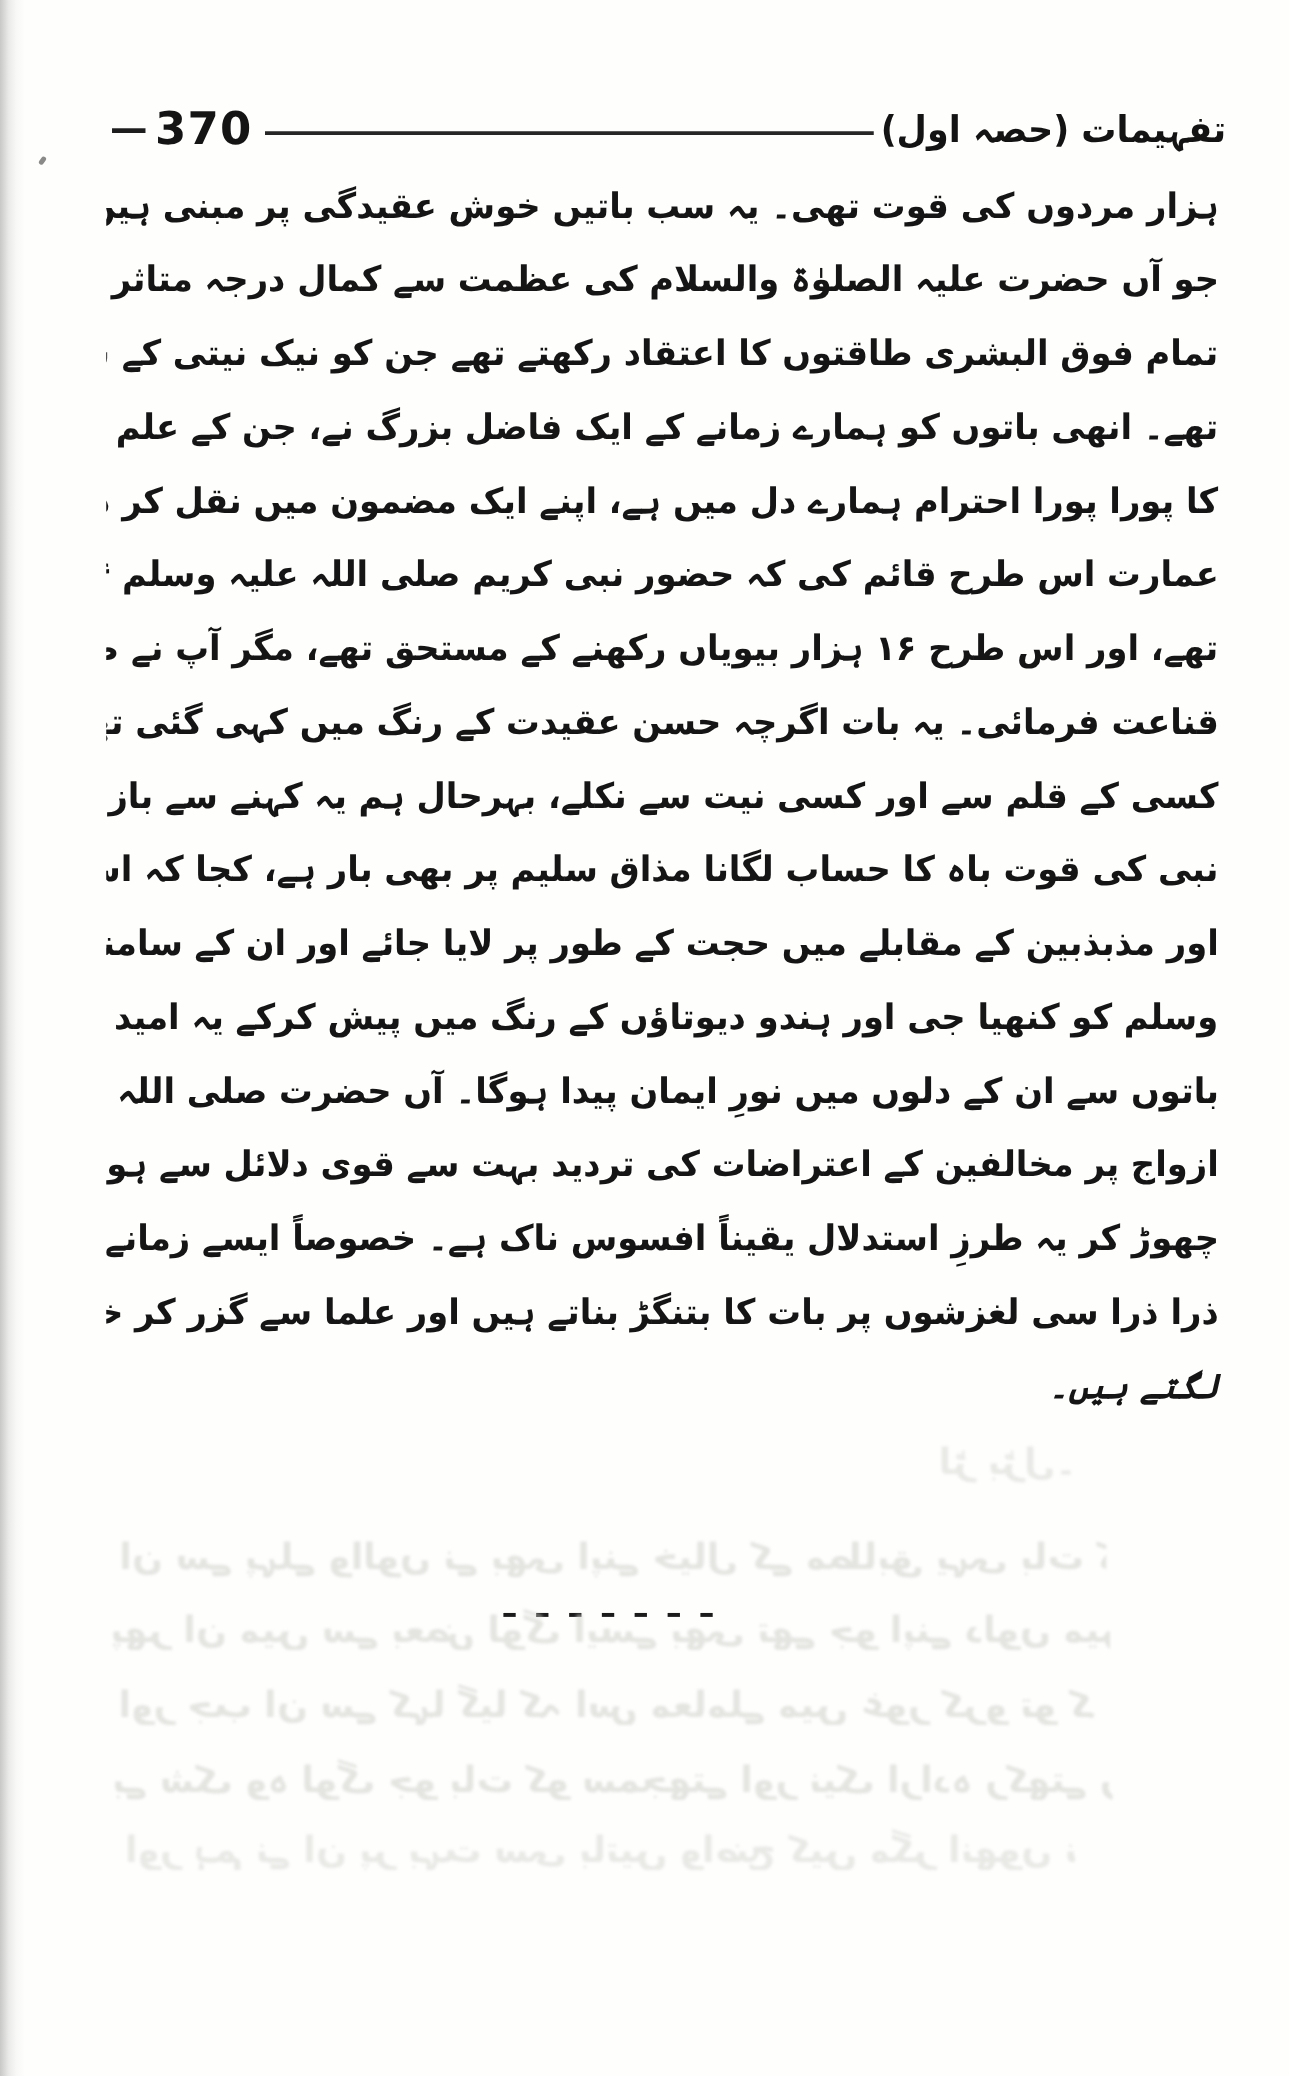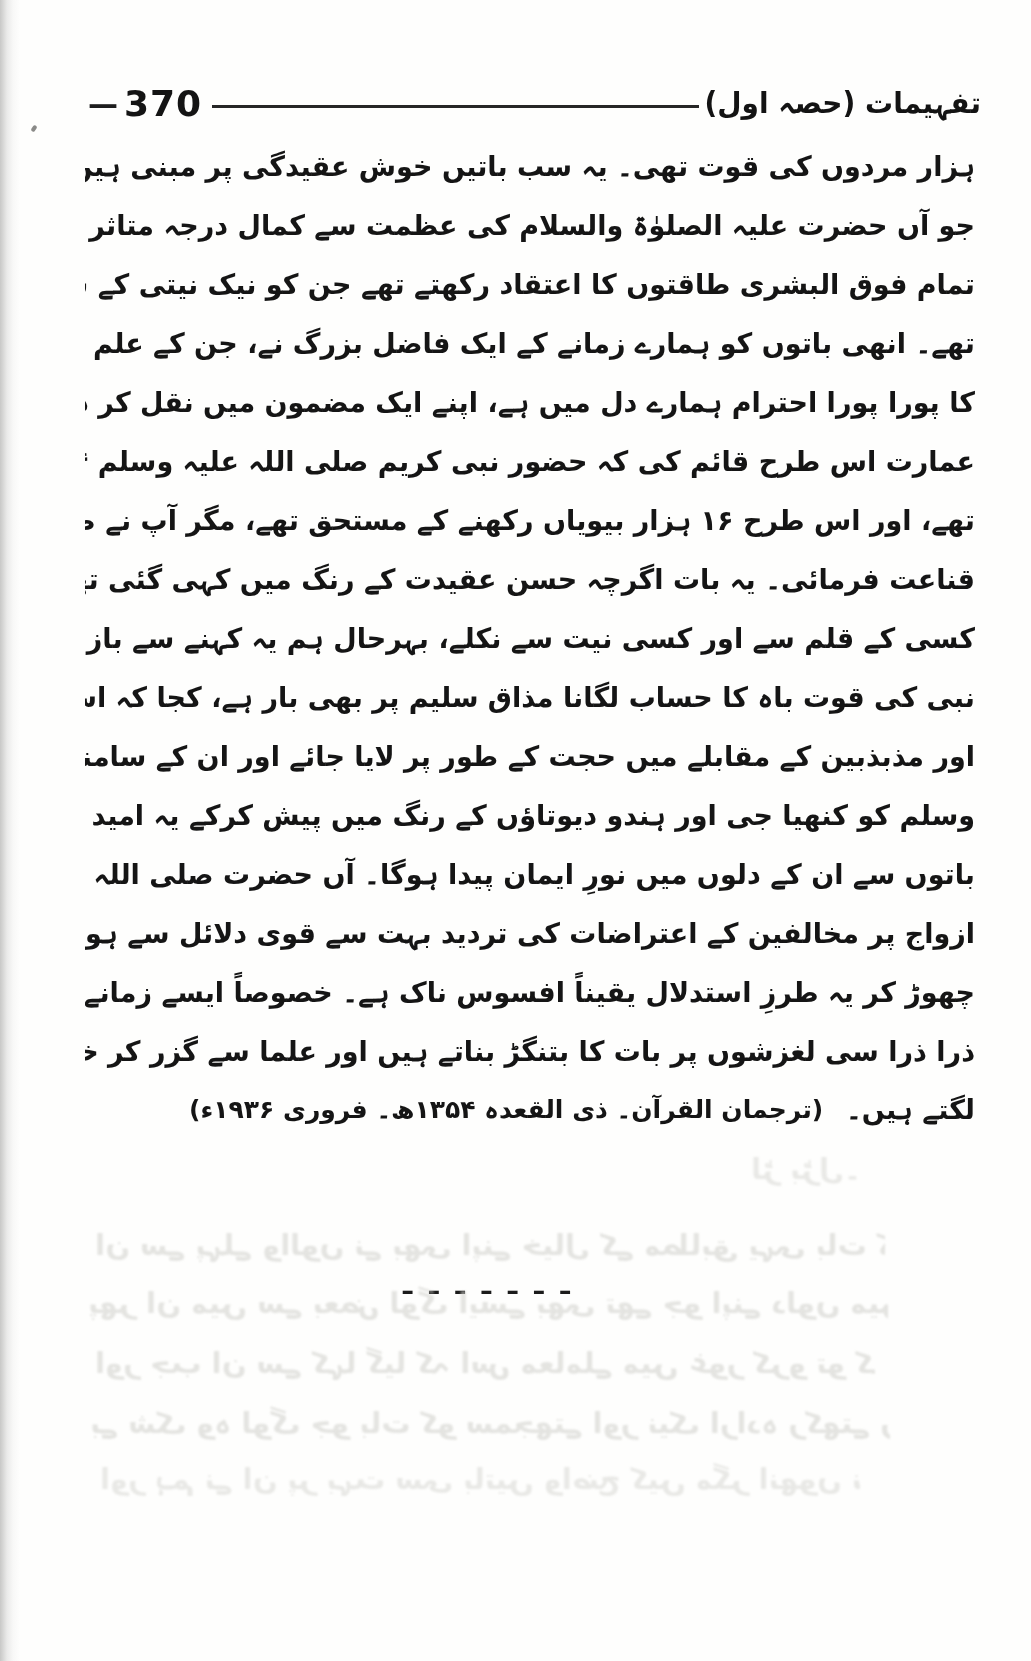--- a/index.html
+++ b/index.html
@@ -47,21 +47,21 @@
     text-align:justify;text-align-last:justify;
     overflow:hidden;white-space:nowrap;
     transform:scaleY(1.04);
   }
   .footer-line{
     position:relative;direction:rtl;
     height:59px;line-height:59px;
     padding-left:104px;
     display:flex;justify-content:space-between;align-items:center;
   }
-  .last-words{white-space:nowrap;}
+  .last-words{white-space:nowrap;font-style:italic;}
   .citation{white-space:nowrap;font-size:25px;}
   
   .dash-separator{
     position:absolute;top:1272px;left:398px;
     font-size:32px;font-weight:900;letter-spacing:7px;color:#1b1b1b;
     transform:scaleY(.7);
     font-family:"DejaVu Sans Mono","Liberation Mono",monospace;
   }
   
   .ghost-line{
@@ -108,21 +108,20 @@
     <div class="line">نبی کی قوت باہ کا حساب لگانا مذاق سلیم پر بھی بار ہے، کجا کہ اس کو دشمنانِ اسلام اور مشککین</div>
     <div class="line">اور مذبذبین کے مقابلے میں حجت کے طور پر لایا جائے اور ان کے سامنے محمد صلی اللہ علیہ</div>
     <div class="line">وسلم کو کنھیا جی اور ہندو دیوتاؤں کے رنگ میں پیش کرکے یہ امید کی جائے کہ اس قسم کی</div>
     <div class="line">باتوں سے ان کے دلوں میں نورِ ایمان پیدا ہوگا۔ آں حضرت صلی اللہ علیہ وسلم کی کثرت</div>
     <div class="line">ازواج پر مخالفین کے اعتراضات کی تردید بہت سے قوی دلائل سے ہوسکتی تھی۔ ان سب کو</div>
     <div class="line">چھوڑ کر یہ طرزِ استدلال یقیناً افسوس ناک ہے۔ خصوصاً ایسے زمانے میں جبکہ علما کے دشمن</div>
     <div class="line">ذرا ذرا سی لغزشوں پر بات کا بتنگڑ بناتے ہیں اور علما سے گزر کر خود علوم دینی پر حملے کرنے</div>
 
     <div class="footer-line">
       <span class="last-words">لگتے ہیں۔</span>
-      <span class="citation">(ترجمان القرآن۔ ذی القعدہ ۱۳۵۴ھ۔ فروری ۱۹۳۶ء)</span>
     </div>
   </div>
 
   <div class="dash-separator">-------</div>
 
   <div class="ghost-line g0">لڑ بڑل۔</div>
   <div class="ghost-line g1">ان سے پہلے والوں نے بھی اپنے خیال کے مطابق یہی بات کہی تھی اور پھر</div>
   <div class="ghost-line g2">پھر ان میں سے بعض لوگ ایسے بھی تھے جو اپنے دلوں میں یقین رکھتے تھے</div>
   <div class="ghost-line g3">اور جب ان سے کہا گیا کہ اس معاملے میں غور کرو تو کہنے لگے کہ ہم تو</div>
   <div class="ghost-line g4">بے شک وہ لوگ جو بات کو سمجھتے اور نیک ارادہ رکھتے رہے ان کے لیے</div>

